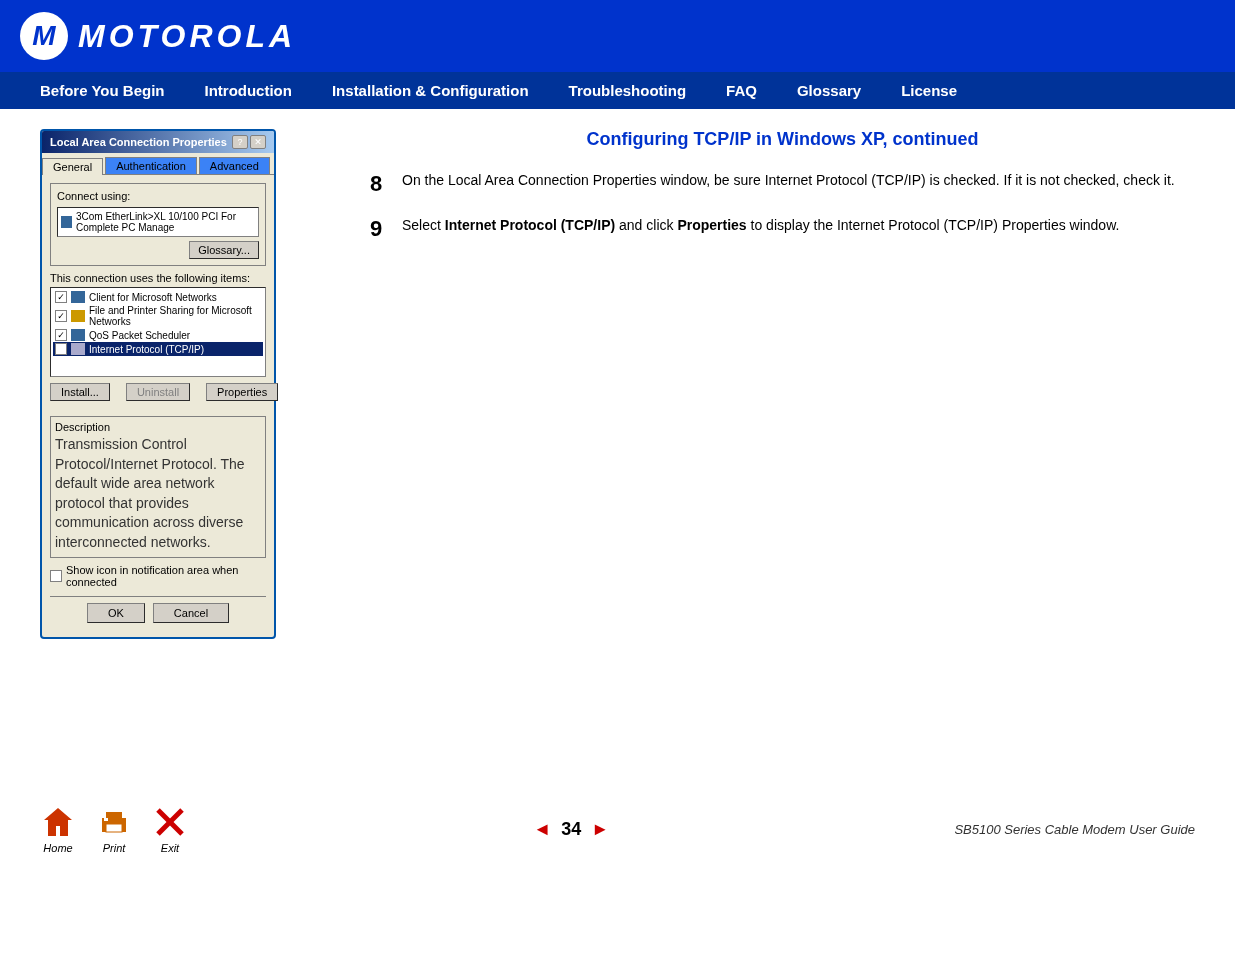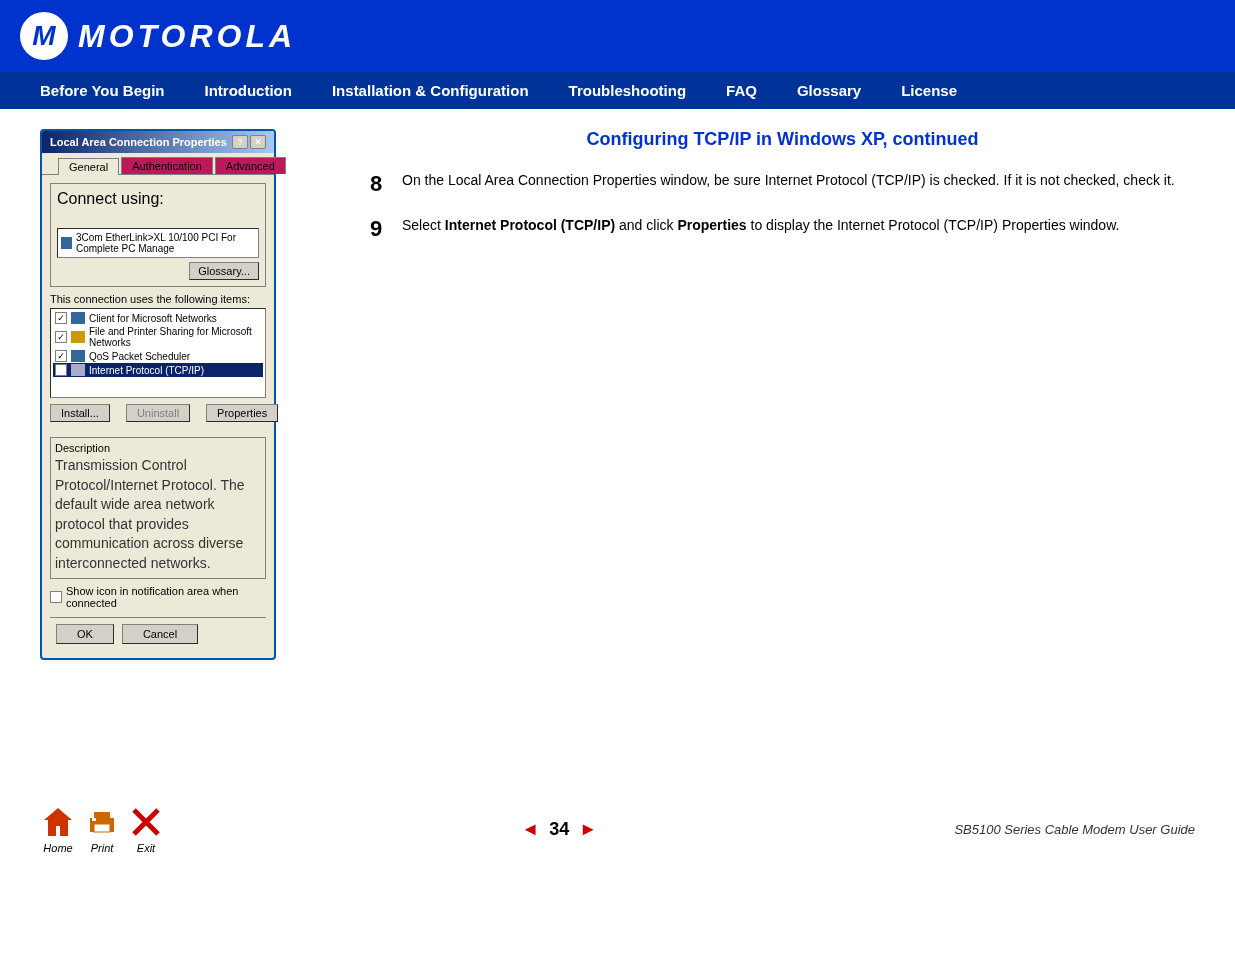--- a/index.html
+++ b/index.html
@@ -110,27 +110,27 @@
       border-radius: 2px;
       font-size: 9px;
       display: flex;
       align-items: center;
       justify-content: center;
       cursor: pointer;
     }
     .win-tabs {
       display: flex;
       background: #ece9d8;
-      padding: 4px 4px 0 16px;
+      padding: 4px 4px 0 0;
       border-bottom: 1px solid #808080;
       text-align: center;
     }
     .win-tab {
       padding: 2px 10px;
-      background: #be185d;
+      background: #3b82f6;
       border: 1px solid #808080;
       border-bottom: none;
       font-size: 11px;
       cursor: pointer;
       margin-right: 2px;
     }
     .win-tab.active {
       background: #ece9d8;
       position: relative;
       top: 1px;
@@ -138,22 +138,22 @@
     }
     .win-body {
       padding: 8px;
     }
     .win-group {
       border: 1px solid #808080;
       padding: 6px;
       margin-bottom: 6px;
     }
     .win-group-label {
-      font-size: 16px;
-      margin-bottom: 20px;
+      font-size: 11px;
+      margin-bottom: 5px;
     }
     .win-adapter-row {
       display: flex;
       align-items: center;
       gap: 4px;
       background: white;
       border: 1px inset #808080;
       padding: 3px;
       margin-bottom: 4px;
     }
@@ -251,20 +251,21 @@
     }
     .win-checkbox-row {
       display: flex;
       align-items: center;
       gap: 4px;
       font-size: 11px;
       margin-bottom: 8px;
     }
     .win-ok-cancel {
       display: flex;
+      justify-content: center;
       gap: 8px;
       padding: 6px;
       border-top: 1px solid #808080;
     }
     .win-ok-btn {
       padding: 3px 20px;
       background: #d4d0c8;
       border: 1px outset #808080;
       font-size: 11px;
       cursor: pointer;
@@ -311,21 +312,21 @@
     .bottom-toolbar {
       position: absolute;
       bottom: 100px;
       left: 40px;
       right: 40px;
       display: flex;
       align-items: center;
     }
     .toolbar-left {
       display: flex;
-      gap: 8px;
+      gap: 20px;
       align-items: center;
     }
     .toolbar-icon {
       display: flex;
       flex-direction: column;
       align-items: center;
       gap: 2px;
       cursor: pointer;
     }
     .toolbar-icon-label {

